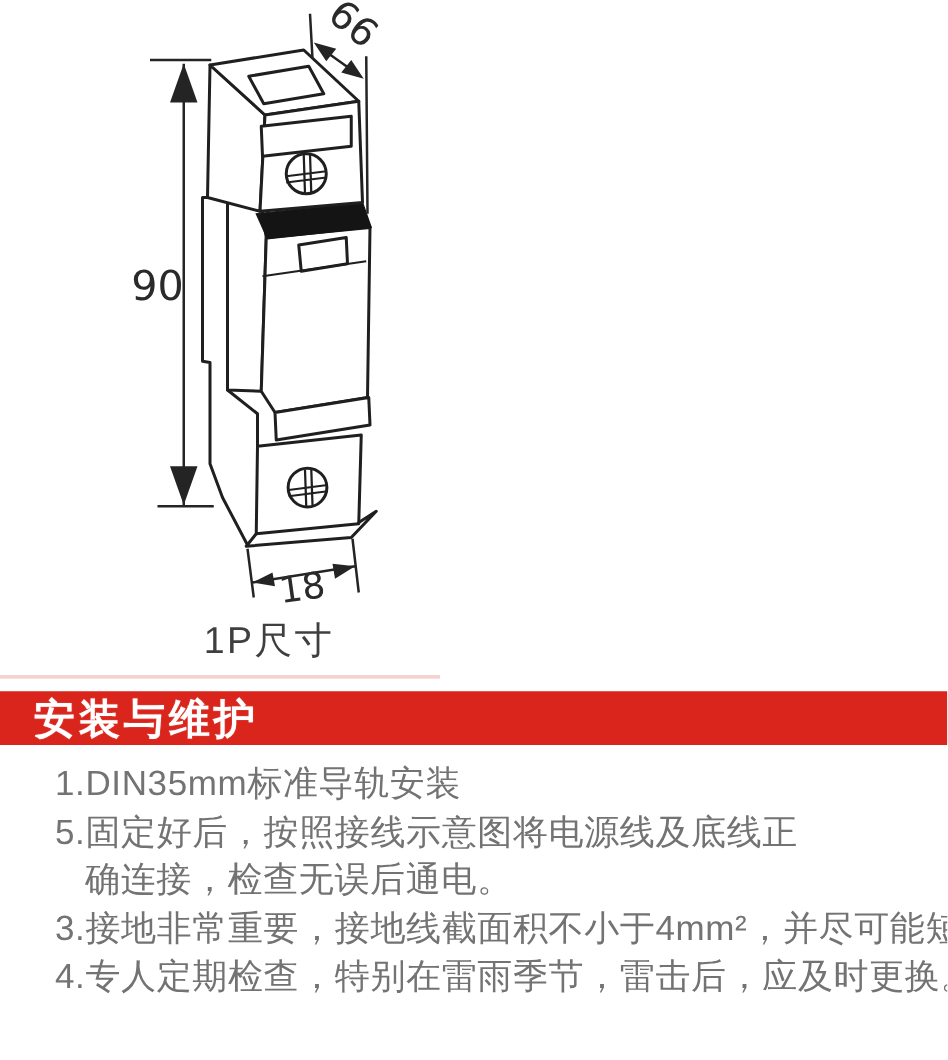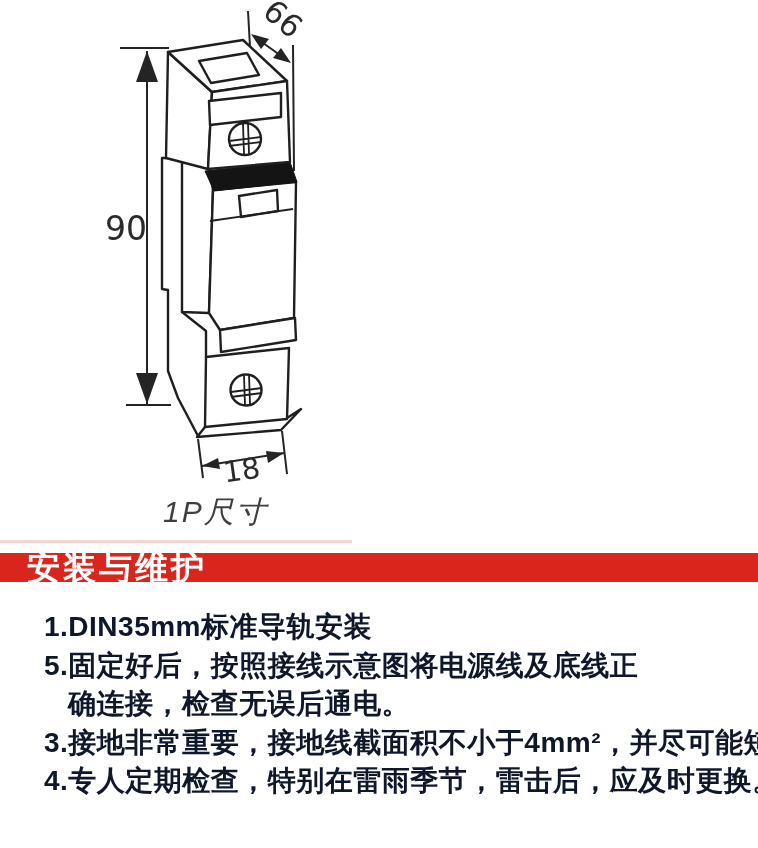--- a/index.html
+++ b/index.html
@@ -9,42 +9,41 @@
     background:#ffffff;
     overflow:hidden;
     font-family:"Liberation Sans", sans-serif;
   }
   
   .drawing{position:absolute;left:0;top:0;width:758px;height:545px;}
   .fig-caption{
     position:absolute;left:163px;top:492px;
     font-size:30px;color:#3f3f3f;letter-spacing:2px;
     font-family:"Liberation Sans", sans-serif;
-    font-style:italic;
   }
   
   .smudge{
     position:absolute;left:0;top:540px;width:352px;height:3px;
     background:#f2cdc9;opacity:.85;
   }
   
   .banner{
-    position:absolute;left:0;top:553px;width:758px;height:29px;
+    position:absolute;left:0;top:553px;width:758px;height:43px;
     background:#da251c;
     display:flex;align-items:center;
   }
   .banner-title{
     color:#ffffff;font-weight:bold;font-size:33px;
     letter-spacing:3px;margin-left:27px;line-height:1;
     text-shadow:0 0 1px rgba(255,255,255,.4);
   }
   
   .instructions{
     position:absolute;left:0;top:608px;width:668px;
-    font-weight:700;color:#0f172a;font-size:28px;
+    font-weight:400;color:#737373;font-size:28px;
   }
   .instr-line{
     height:38.5px;line-height:38.5px;
     margin-left:44px;white-space:nowrap;letter-spacing:.5px;
   }
   .instr-line.cont{margin-left:68px;}
   
   svg .ln{fill:none;stroke:#1f1f1f;stroke-width:2.4;stroke-linejoin:round;stroke-linecap:round;}
   svg .face{fill:#ffffff;stroke:#1f1f1f;stroke-width:2.4;stroke-linejoin:round;}
   svg .thin{fill:none;stroke:#1f1f1f;stroke-width:1.8;}

